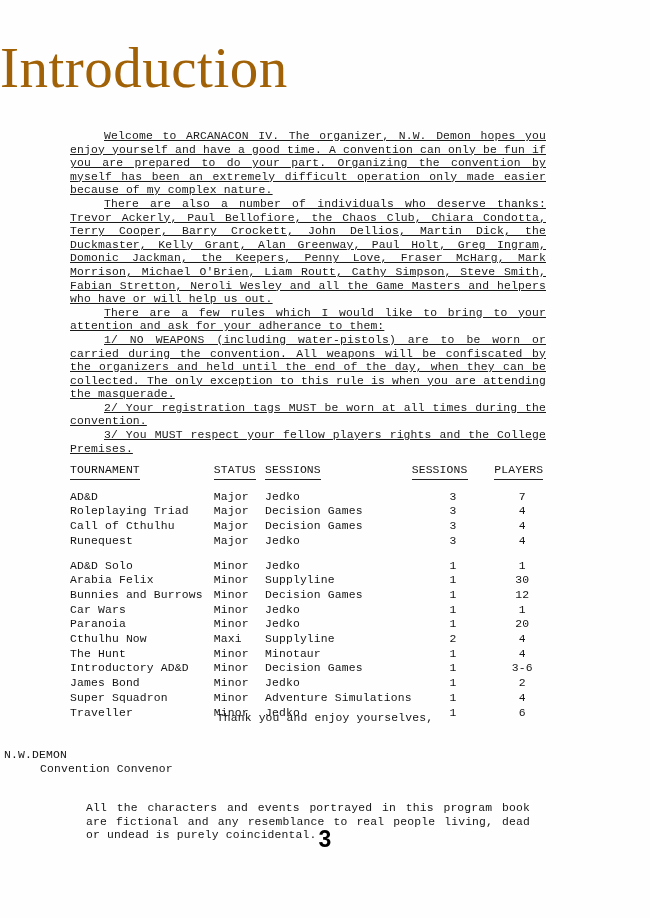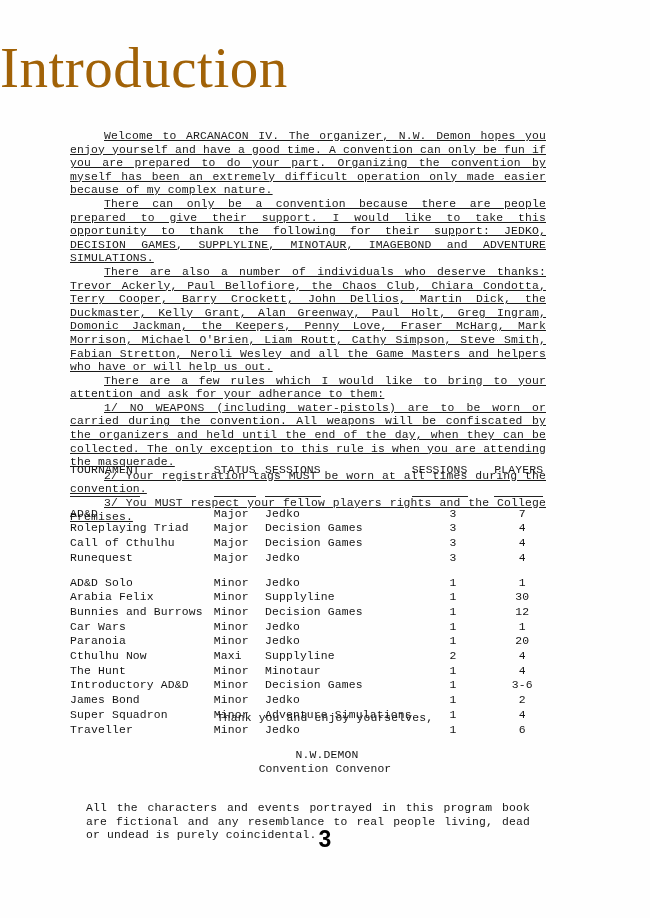--- a/index.html
+++ b/index.html
@@ -76,21 +76,21 @@
     border-collapse: collapse;
   }
   .tournament-table th {
     font-weight: normal;
     text-align: left;
     padding: 0 0 10px 0;
     white-space: nowrap;
   }
   .tournament-table th span.u {
     border-bottom: 1px solid #222;
-    padding-bottom: 18px;
+    padding-bottom: 1px;
     display: inline-block;
   }
   .tournament-table td {
     padding: 0;
     white-space: nowrap;
     vertical-align: top;
   }
   .col-name   { width: 146px; }
   .col-status { width:  53px; }
   .col-sponsor{ width: 136px; }
@@ -108,31 +108,32 @@
     text-align: center;
     font-size: 11.4px;
     letter-spacing: 0.15px;
     margin-top: 24px;
   }
   .signature {
     position: absolute;
     left: 0;
     top: 748px;
     width: 650px;
-    text-align: center;
+    text-align: left;
     font-size: 11.4px;
     line-height: 14px;
     letter-spacing: 0.15px;
   }
   .signature .name {
     display: block;
     margin-left: 4px;
   }
   .signature .role {
     display: block;
+    padding-left: 40px;
   }
 
   .disclaimer {
     position: absolute;
     left: 70px;
     top: 786px;
     width: 476px;
     font-size: 11.4px;
     line-height: 13.6px;
     text-align: justify;
@@ -154,21 +155,20 @@
 </style>
 </head>
 <body>
 
 <div class="page">
 
   <div class="title">Introduction</div>
 
   <div class="body-block">
     <p>Welcome to ARCANACON IV.  The organizer, N.W. Demon hopes you enjoy yourself and have a good time.  A convention can only be fun if you are prepared to do your part.  Organizing the convention by myself has been an extremely difficult operation only made easier because of my complex nature.</p>
-    <p>There can only be a convention because there are people prepared to give their support.  I would like to take this opportunity to thank the following for their support:  JEDKO,  DECISION GAMES,  SUPPLYLINE, MINOTAUR,  IMAGEBOND  and  ADVENTURE SIMULATIONS.</p>
     <p>There are also a number of individuals who deserve thanks: Trevor Ackerly, Paul Bellofiore, the Chaos Club, Chiara Condotta, Terry Cooper, Barry Crockett, John Dellios, Martin Dick, the Duckmaster, Kelly Grant, Alan Greenway, Paul Holt, Greg Ingram, Domonic Jackman, the Keepers, Penny Love, Fraser McHarg, Mark Morrison, Michael O'Brien, Liam Routt, Cathy Simpson, Steve Smith, Fabian Stretton, Neroli Wesley and all the Game Masters and helpers who have or will help us out.</p>
     <p>There are a few rules which I would like to bring to your attention and ask for your adherance to them:</p>
     <p class="rule">1/  NO WEAPONS (including water-pistols) are to be worn or carried during the convention. All weapons will be confiscated by the organizers and held until the end of the day, when they can be collected. The only exception to this rule is when you are attending the masquerade.</p>
     <p class="rule">2/  Your registration tags MUST be worn at all times during the convention.</p>
     <p class="rule">3/  You MUST respect your fellow players rights and the College Premises.</p>
   </div>
 
   <table class="tournament-table">
     <thead>
       <tr>

